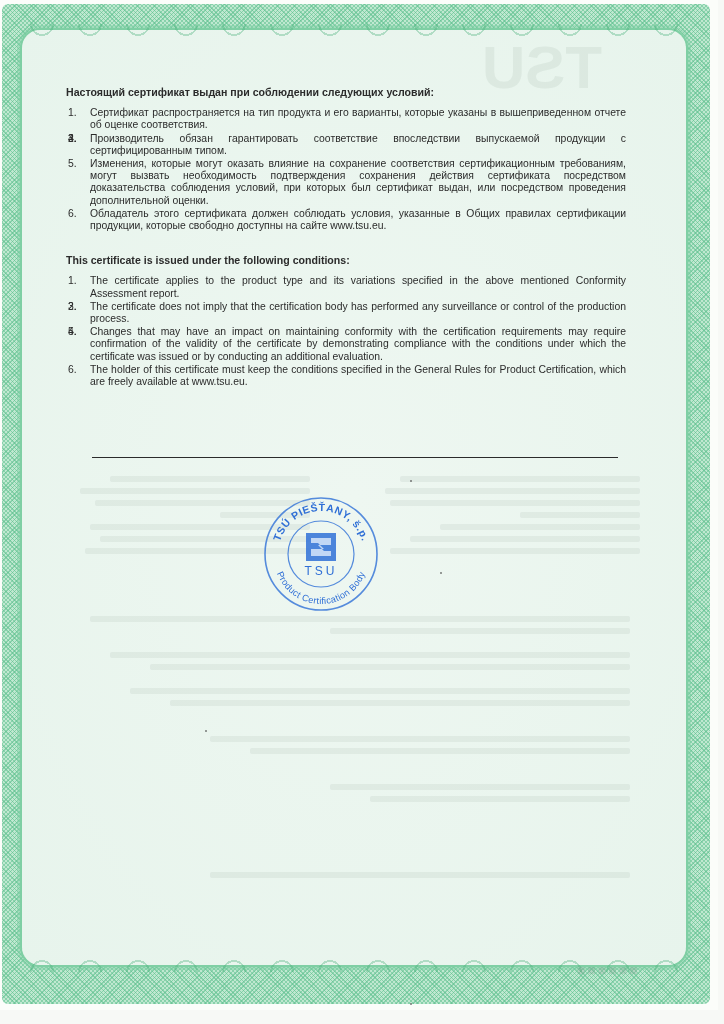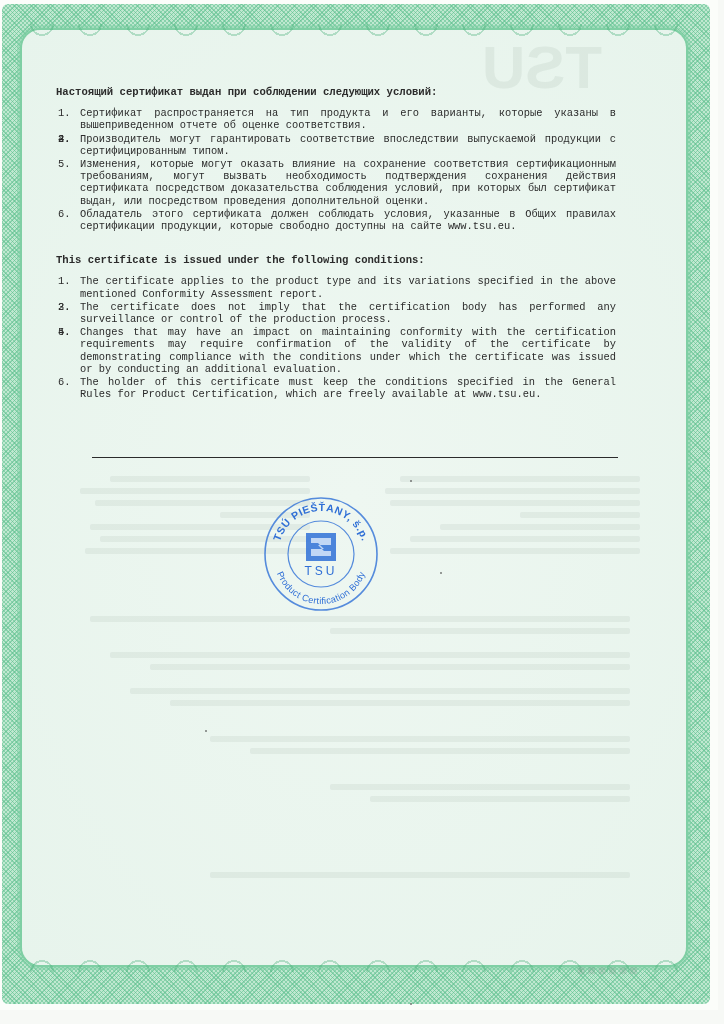--- a/index.html
+++ b/index.html
@@ -44,22 +44,22 @@
     position:absolute; left:462px; top:38px; width:160px; height:60px;
     font-family:"Liberation Sans", sans-serif; font-weight:bold;
     font-size:60px; line-height:60px; color:rgba(140,160,150,.14);
     transform:scaleX(-1); text-align:center;
   }
   .ghost-serial {
     position:absolute; left:575px; top:962px; font-size:14px;
     color:rgba(120,140,130,.22); transform:scaleX(-1); letter-spacing:2px;
   }
   .content {
-    position:absolute; left:56px; top:86px; width:560px;
-    color:#2b2b2b; font-size:10.4px; line-height:12.2px;font-family:Liberation Mono, monospace;
+    position:absolute; left:66px; top:86px; width:560px;
+    color:#2b2b2b; font-size:10.4px; line-height:12.2px;
   }
   .heading { font-weight:bold; margin:0 0 9px 0; font-size:10.6px; }
   ol.conds { list-style:none; margin:0; padding:0; }
   ol.conds li { position:relative; padding-left:24px; text-align:justify; margin-bottom:1px; }
   ol.conds li .num { position:absolute; left:2px; top:0; }
   .section-en { margin-top:22px; }
   .divider {
     position:absolute; left:92px; top:457px; width:526px; height:0;
     border-top:1.3px solid #2b2b2b;
   }
@@ -111,21 +111,21 @@
     <div class="ghost-line" style="width:420px;margin-top:70px"></div>
   </div>
   <div class="ghost-serial">■■■■■■</div>
 
   <div class="content">
     <div class="heading">Настоящий сертификат выдан при соблюдении следующих условий:</div>
     <ol class="conds">
       <li><span class="num">1.</span><span>Сертификат распространяется на тип продукта и его варианты, которые указаны в вышеприведенном отчете об оценке соответствия.</span></li>
       <li><span class="num">2.</span></li>
       <li><span class="num">3.</span></li>
-      <li><span class="num">4.</span><span>Производитель могут гарантировать соответствие впоследствии выпускаемой продукции с сертифицированным типом.</span></li>
+      <li><span class="num">4.</span><span>Производитель обязан гарантировать соответствие впоследствии выпускаемой продукции с сертифицированным типом.</span></li>
       <li><span class="num">5.</span><span>Изменения, которые могут оказать влияние на сохранение соответствия сертификационным требованиям, могут вызвать необходимость подтверждения сохранения действия сертификата посредством доказательства соблюдения условий, при которых был сертификат выдан, или посредством проведения дополнительной оценки.</span></li>
       <li><span class="num">6.</span><span>Обладатель этого сертификата должен соблюдать условия, указанные в Общих правилах сертификации продукции, которые свободно доступны на сайте www.tsu.eu.</span></li>
     </ol>
 
     <div class="heading section-en">This certificate is issued under the following conditions:</div>
     <ol class="conds">
       <li><span class="num">1.</span><span>The certificate applies to the product type and its variations specified in the above mentioned Conformity Assessment report.</span></li>
       <li><span class="num">2.</span></li>
       <li><span class="num">3.</span><span>The certificate does not imply that the certification body has performed any surveillance or control of the production process.</span></li>
       <li><span class="num">4.</span></li>

